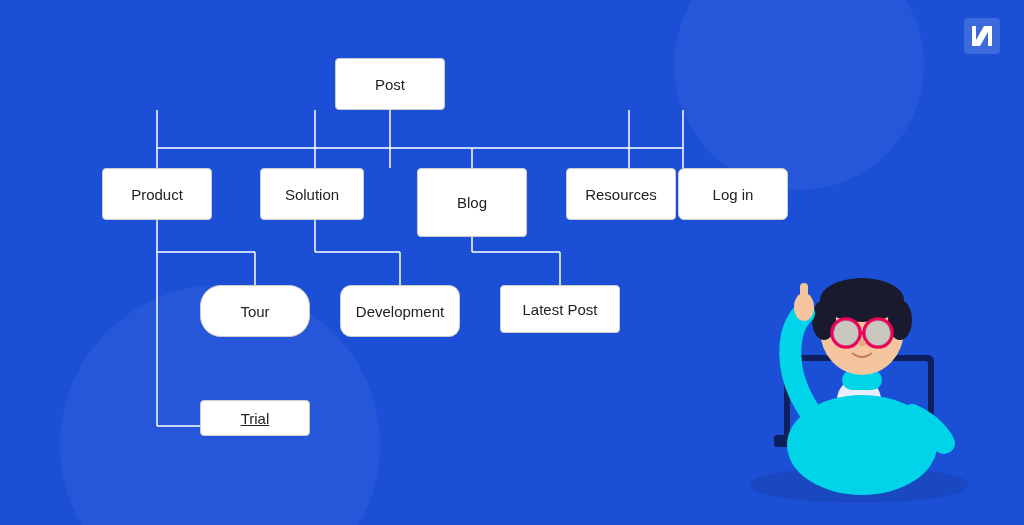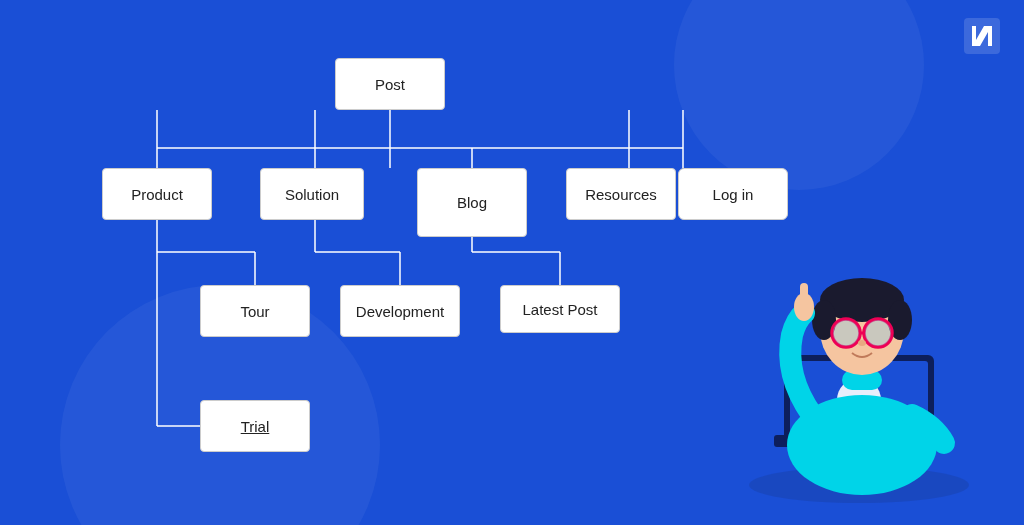--- a/index.html
+++ b/index.html
@@ -78,25 +78,25 @@
     }
 
     
     #node-home     { width: 110px; height: 52px; left: 275px; top: 38px; }
     #node-product  { width: 110px; height: 52px; left: 42px;  top: 148px; }
     #node-solution { width: 104px; height: 52px; left: 200px; top: 148px; text-align: right; }
     #node-blog     { width: 110px; height: 69px; left: 357px; top: 148px; }
     #node-resources{ width: 110px; height: 52px; left: 514px; top: 148px; }
     #node-login    { width: 110px; height: 52px; left: 568px; top: 148px; }
 
-    #node-tour     { width: 110px; height: 52px; left: 140px; top: 265px; }
-    #node-dev      { width: 120px; height: 52px; left: 280px; top: 265px; }
+    #node-tour     { width: 110px; height: 52px; left: 140px; top: 265px; border-radius: 21px; }
+    #node-dev      { width: 120px; height: 52px; left: 280px; top: 265px; border-radius: 11px; }
     #node-latest   { width: 120px; height: 48px; left: 440px; top: 265px; }
 
-    #node-trial    { width: 110px; height: 52px; left: 140px; top: 380px; text-decoration: underline; }
+    #node-trial    { width: 110px; height: 36px; left: 140px; top: 380px; text-decoration: underline; }
 
     
     .character {
       position: absolute;
       right: 20px;
       bottom: 0;
       width: 290px;
       height: 390px;
     }
   </style>

